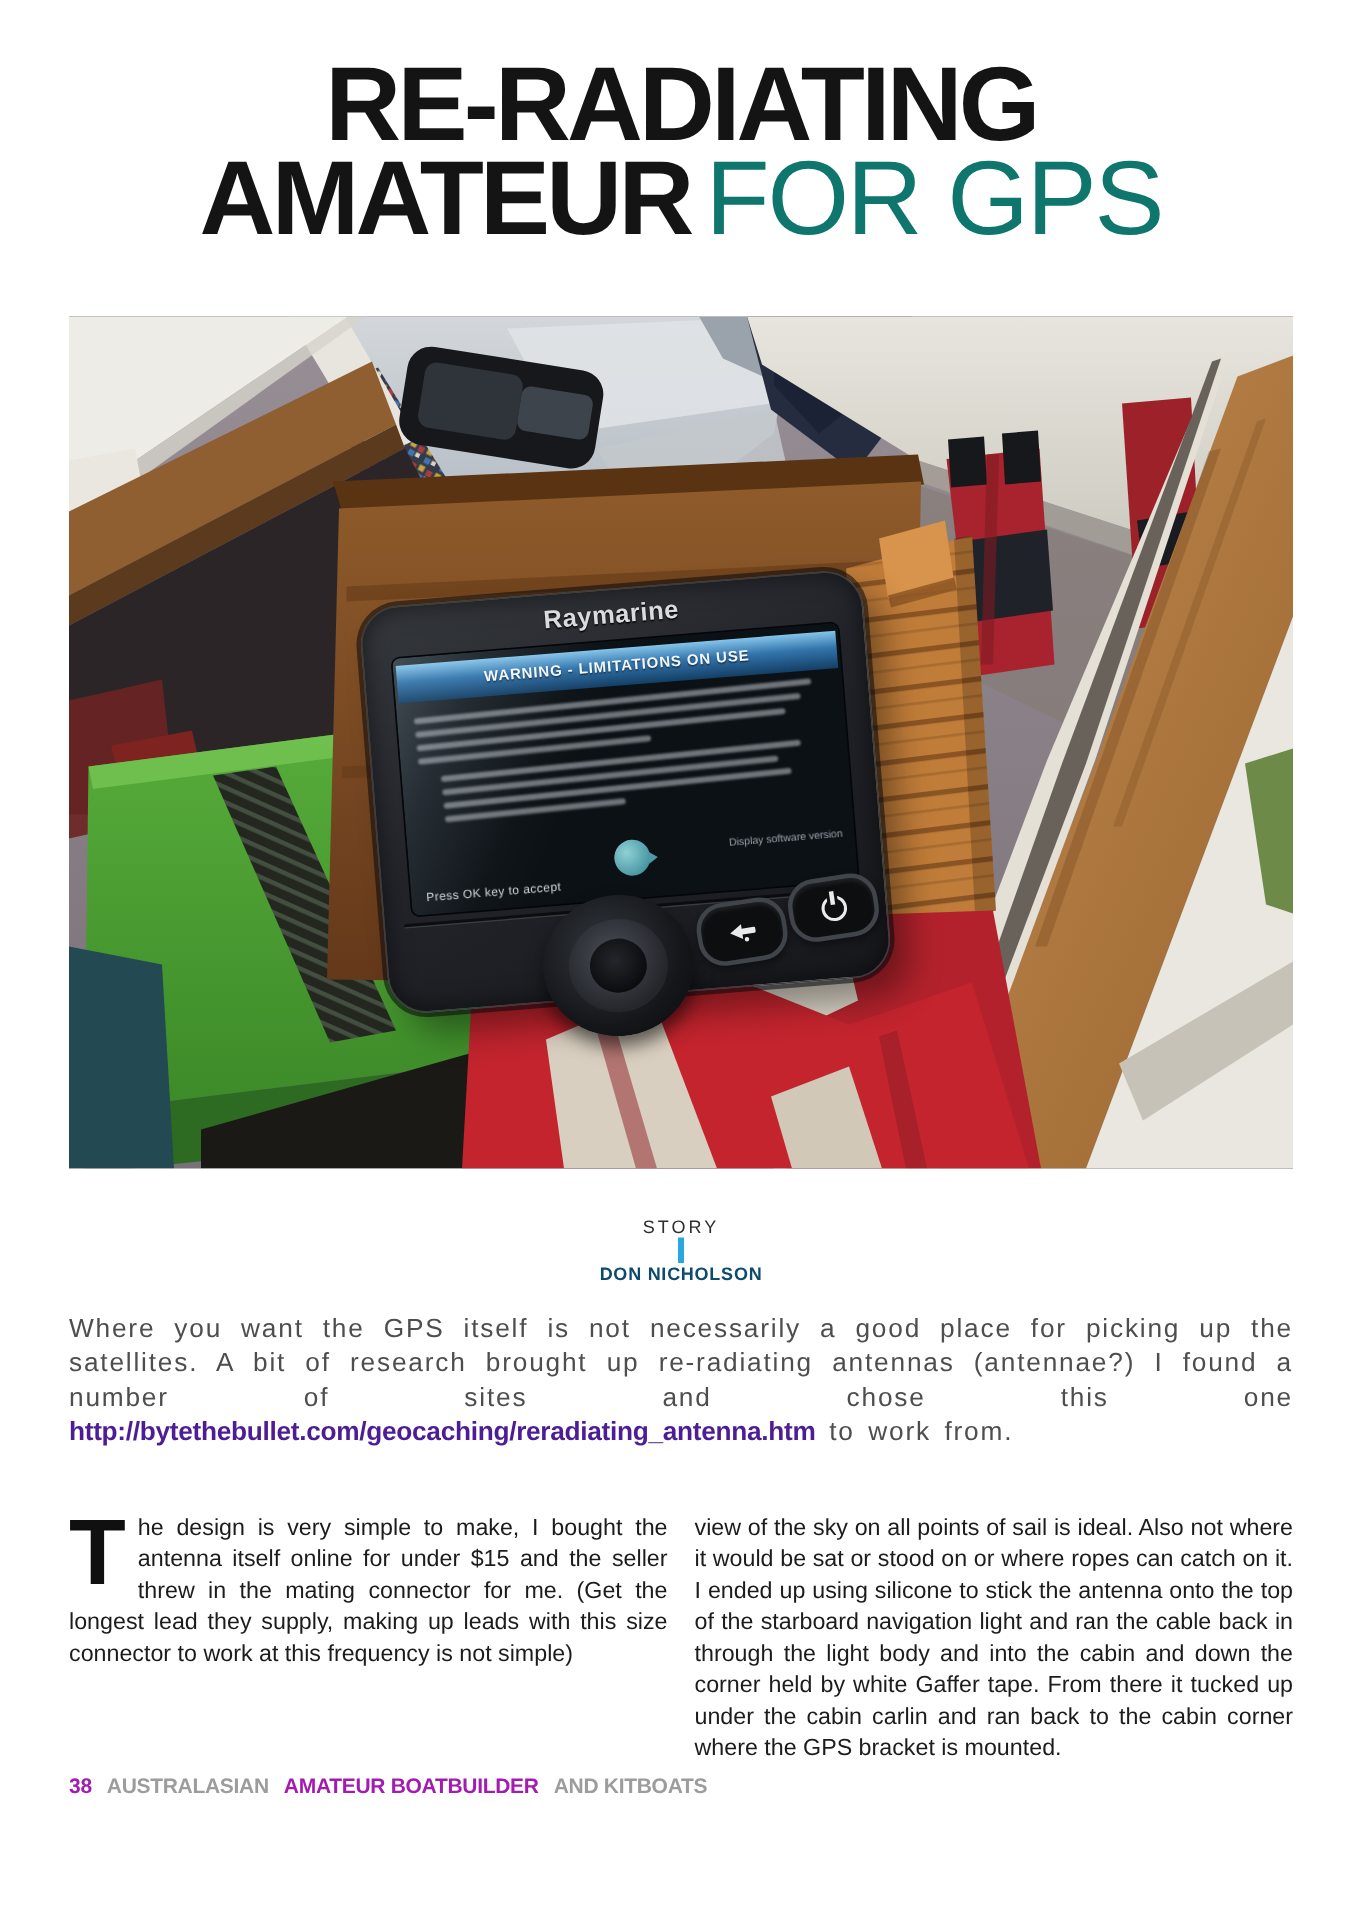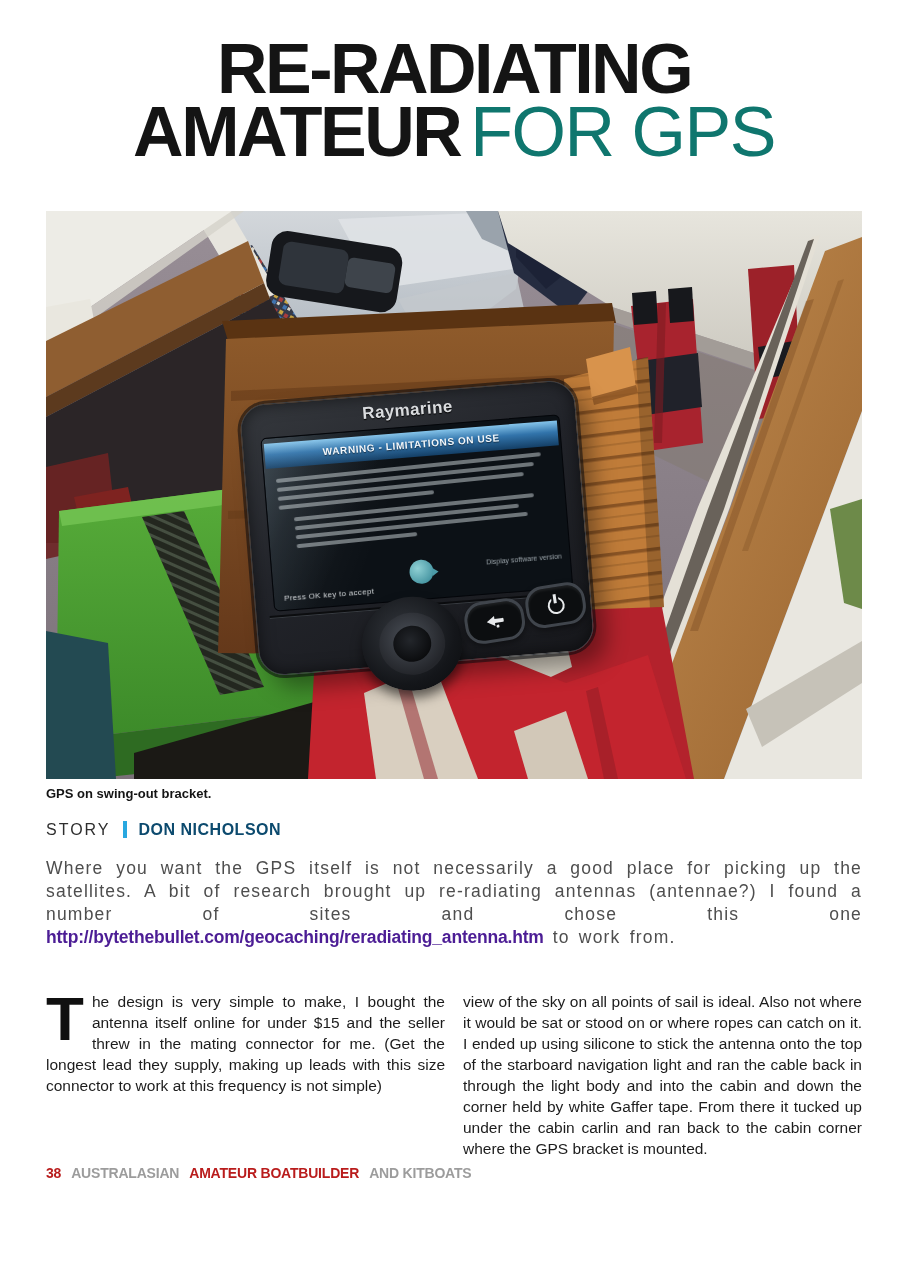--- a/index.html
+++ b/index.html
@@ -67,39 +67,39 @@
        background:#e8eaec;border-radius:1px;}
   .arr::after{content:"";position:absolute;left:0;top:0;border-right:8px solid #e8eaec;
        border-top:5.5px solid transparent;border-bottom:5.5px solid transparent;}
   .arr .dot{position:absolute;left:9px;top:9px;width:3px;height:3px;border-radius:50%;background:#e8eaec;}
   .pwr{width:13px;height:13px;border:2.5px solid #e8eaec;border-radius:50%;position:relative;}
   .pwr::before{content:"";position:absolute;left:50%;top:-5px;transform:translateX(-50%);
        width:3px;height:9px;background:#e8eaec;box-shadow:0 0 0 2px #0c0e10;}
 
   
   .caption{margin-top:7px;font-size:13px;line-height:15px;font-weight:bold;color:#141414;}
-  .byline{margin-top:20px;display:flex;align-items:center;font-size:16px;color:#2e2e2e;}
+  .byline{margin-top:32px;display:flex;align-items:center;font-size:12px;color:#2e2e2e;flex-direction:column;}
   .byline .label{letter-spacing:2px;}
   .byline .bar{display:inline-block;width:4px;height:17px;background:#29a8e0;margin:0 12px;}
   .byline .author{font-weight:bold;color:#0c4a6e;letter-spacing:.5px;}
 
   .intro{margin-top:18px;font-size:17.5px;line-height:23px;color:#4e4e4e;
          text-align:justify;letter-spacing:1.2px;word-spacing:3px;}
   .intro .url{font-weight:bold;color:#4c1d95;letter-spacing:-.2px;word-spacing:0;white-space:nowrap;}
 
   .columns{margin-top:42px;display:flex;gap:18px;}
   .col{width:399px;font-size:15.5px;line-height:21px;color:#1c1c1c;text-align:justify;}
   .col p{margin:0;}
   .col p + p{margin-top:8px;}
   .dropcap{float:left;font-weight:bold;font-size:62px;line-height:50px;
            padding:3px 8px 0 0;color:#101010;}
 
   .pfooter{margin-top:6px;display:flex;gap:10px;font-size:14px;font-weight:bold;
            letter-spacing:-.2px;color:#9c9c9c;}
-  .pfooter .dark{color:#b91c1c;}
+  .pfooter .dark{color:#a21caf;}
 </style>
 </head>
 <body>
 
 <div class="page">
 
   <h1 class="title">
     <span>RE-RADIATING</span><br>
     <span>AMATEUR</span><span class="light">FOR GPS</span>
   </h1>
@@ -271,21 +271,20 @@
         <span class="arr">
             <span class="dot"></span>
           </span>
       </div>
       <div class="btn btn-power">
         <span class="pwr"></span>
       </div>
     </div>
   </figure>
 
-  <div class="caption">GPS on swing-out bracket.</div>
 
   <div class="byline">
     <span class="label">STORY</span>
     <span class="bar"></span>
     <span class="author">DON NICHOLSON</span>
   </div>
 
   <p class="intro"><span>Where you want the GPS itself is not necessarily a good place for picking up the satellites. A bit of research brought up re-radiating antennas (antennae?) I found a number of sites and chose this one </span><span class="url">http://bytethebullet.com/geocaching/reradiating_antenna.htm</span><span> to work from.</span></p>
 
   <div class="columns">

